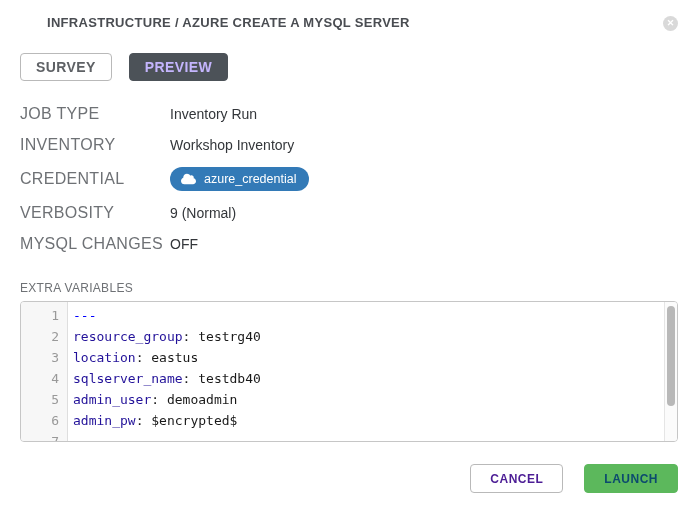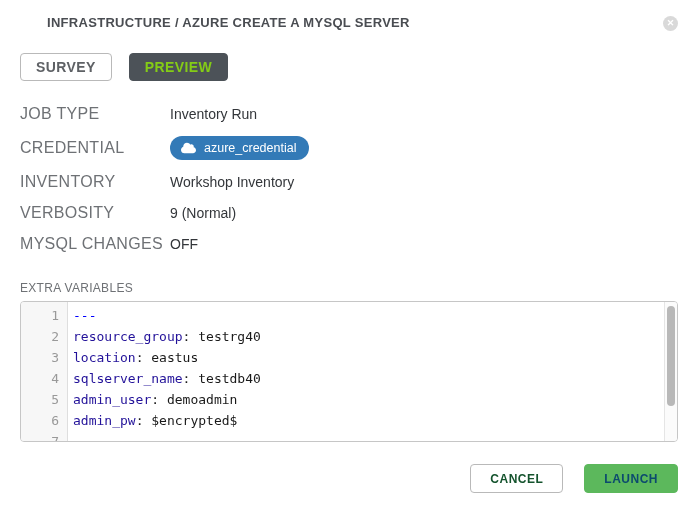--- a/index.html
+++ b/index.html
@@ -50,21 +50,21 @@
     letter-spacing: 0.4px;
     border-radius: 4px;
     border: 1px solid #b9b9b9;
     background: #ffffff;
     color: #5e6165;
     cursor: pointer;
   }
   .tab.active {
     background: #4c5258;
     border-color: #4c5258;
-    color: #84cc16;
+    color: #c4b5fd;
   }
 
   
   .details { margin-top: 24px; }
   .detail-row { display: flex; align-items: center; margin-bottom: 13px; min-height: 18px; }
   .detail-label {
     width: 150px;
     flex-shrink: 0;
     font-size: 16px;
     color: #6e7175;
@@ -130,21 +130,21 @@
   .btn {
     height: 29px;
     padding: 0 19px;
     border-radius: 4px;
     font-family: "Liberation Sans", sans-serif;
     font-size: 12px;
     font-weight: 700;
     letter-spacing: 0.5px;
     cursor: pointer;
   }
-  .btn-cancel { background: #ffffff; border: 1px solid #b9b9b9; color: #14532d; }
+  .btn-cancel { background: #ffffff; border: 1px solid #b9b9b9; color: #4c1d95; }
   .btn-launch { background: #5cb85c; border: 1px solid #5cb85c; color: #0c4a6e; }
 </style>
 </head>
 <body>
 
 <div class="modal">
 
   <div class="modal-header">
     <div class="modal-title">INFRASTRUCTURE / AZURE CREATE A MYSQL SERVER</div>
     <div class="close-btn">✕</div>
@@ -152,33 +152,33 @@
 
   <div class="tabs" id="tabs">
       <button class="tab">SURVEY</button>
       <button class="tab active">PREVIEW</button>
     </div>
 
   <div class="details" id="details">
       <div class="detail-row">
         <div class="detail-label">JOB TYPE</div>
         <div class="detail-value">Inventory Run</div>
+      </div>
+      <div class="detail-row">
+        <div class="detail-label">INVENTORY</div>
+        <div class="detail-value">Workshop Inventory</div>
       </div>
       <div class="detail-row">
         <div class="detail-label">CREDENTIAL</div>
         <span class="badge">
           <svg width="15" height="12" viewBox="0 0 640 512">
             <path fill="#ffffff" d="M537.6 226.6c4.1-10.7 6.4-22.4 6.4-34.6 0-53-43-96-96-96-19.7 0-38.1 6-53.3 16.2C367 64.2 315.3 32 256 32c-88.4 0-160 71.6-160 160 0 2.7.1 5.4.2 8.1C40.2 219.8 0 273.2 0 336c0 79.5 64.5 144 144 144h368c70.7 0 128-57.3 128-128 0-61.9-44-113.6-102.4-125.4z"></path>
           </svg>
           <span>azure_credential</span>
         </span>
-      </div>
-      <div class="detail-row">
-        <div class="detail-label">INVENTORY</div>
-        <div class="detail-value">Workshop Inventory</div>
       </div>
       <div class="detail-row">
         <div class="detail-label">VERBOSITY</div>
         <div class="detail-value">9 (Normal)</div>
       </div>
       <div class="detail-row">
         <div class="detail-label">MYSQL CHANGES</div>
         <div class="detail-value">OFF</div>
       </div>
     </div>

